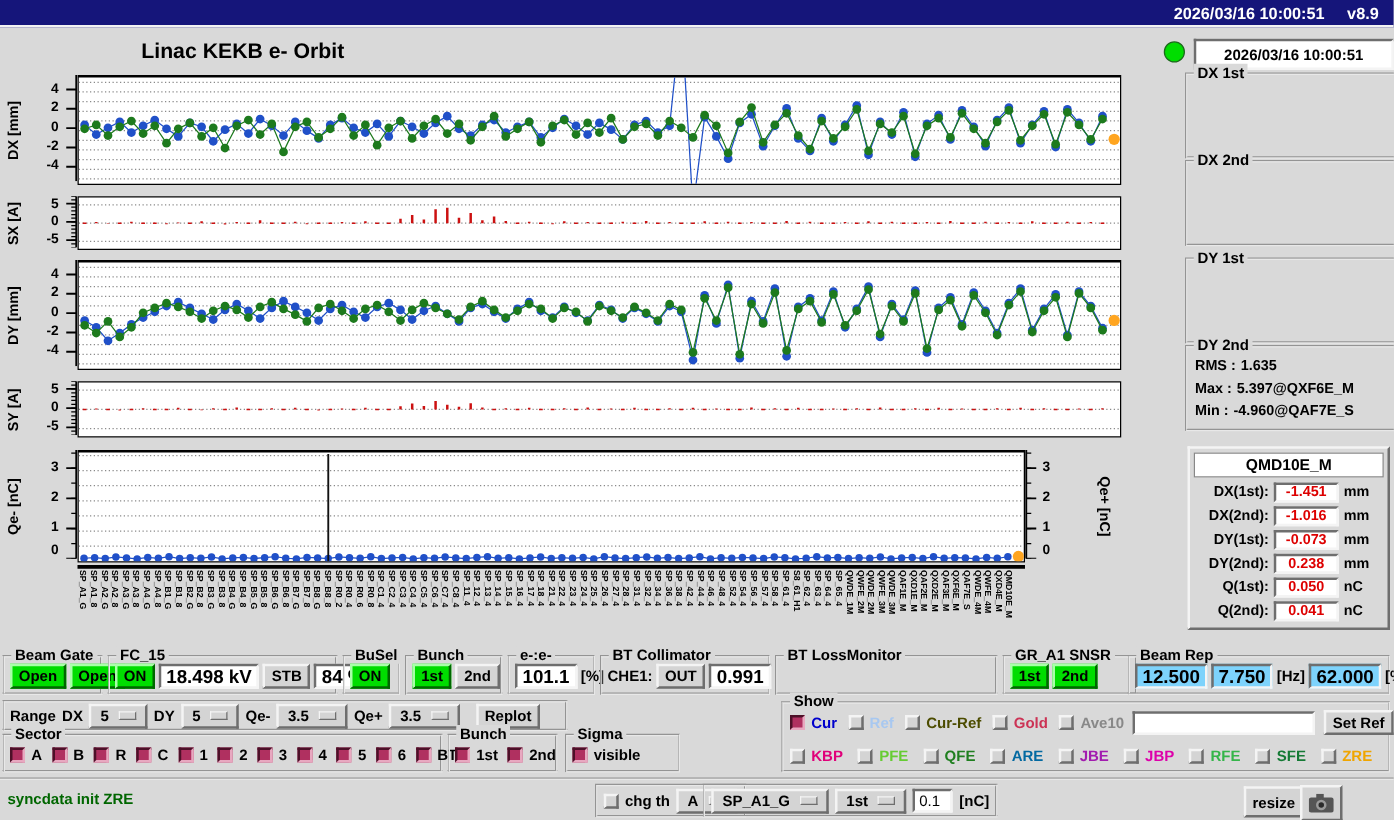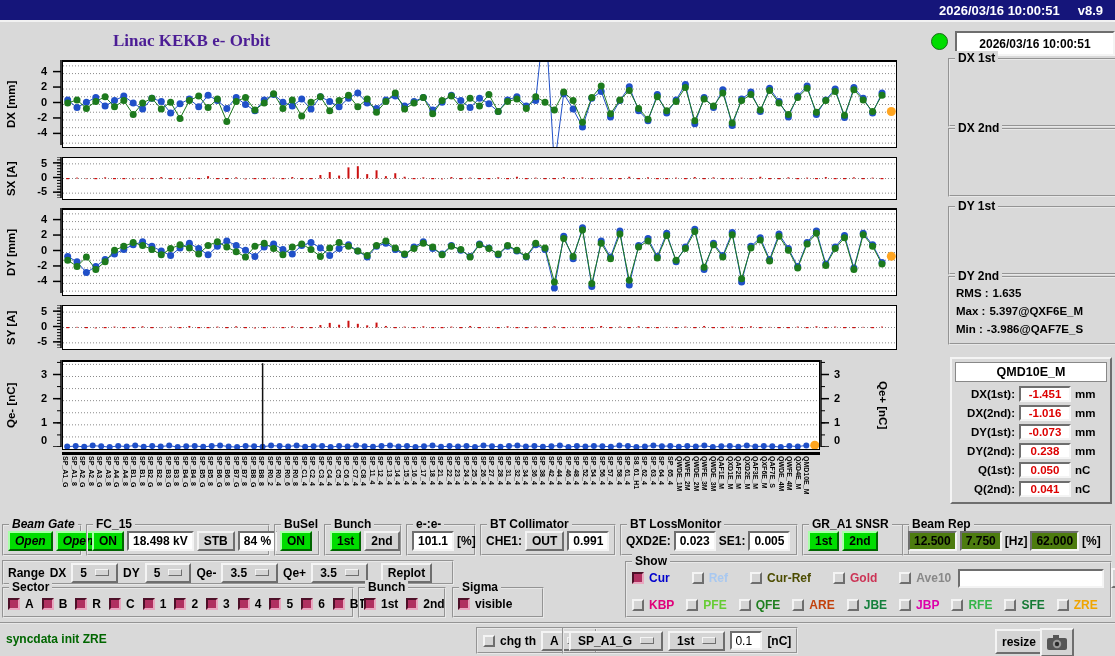--- a/index.html
+++ b/index.html
@@ -3,35 +3,35 @@
 <meta charset="utf-8">
 <style>
   html,body{margin:0;padding:0}
   body{width:1115px;height:656px;position:relative;overflow:hidden;
        background:#d9d9d9;font-family:"Liberation Sans",sans-serif;color:#000;}
   
   #topbar{position:absolute;left:0;top:0;width:1115px;height:22px;background:#15157a;
           color:#fff;font-weight:bold;font-size:13px;display:flex;align-items:center;
           justify-content:flex-end;box-sizing:border-box;padding-right:12px;gap:18px;
           border-bottom:2px solid #f2f2f2;}
-  #main-title{position:absolute;left:113px;top:31px;font-size:17px;font-weight:bold;color:#4c1d95;font-family:Liberation Serif, serif;}
+  #main-title{position:absolute;left:113px;top:31px;font-size:17px;font-weight:bold;color:#000000;}
   
   .raised{background:#d4d4d4;border:2px solid;border-color:#f4f4f4 #6e6e6e #6e6e6e #f4f4f4;}
   .sunken{background:#fff;border:2px solid;border-color:#6e6e6e #f4f4f4 #f4f4f4 #6e6e6e;}
   .grp{position:absolute;border:2px groove #e8e8e8;box-sizing:border-box;}
   .grptitle{position:absolute;top:-9px;left:5px;background:#d9d9d9;padding:0 3px;
             font-weight:bold;font-size:12px;white-space:nowrap;}
   .grprow{position:absolute;left:4px;right:4px;top:4px;bottom:2px;display:flex;
           align-items:center;gap:3px;}
   .btn{display:inline-flex;align-items:center;justify-content:center;height:20px;
        padding:0 5px;font-weight:bold;font-size:12px;box-sizing:border-box;white-space:nowrap;}
   .btn.green{background:#00dd00;border-color:#a8ffa8 #006600 #006600 #a8ffa8;}
   .vbox{display:inline-flex;align-items:center;justify-content:center;height:20px;
-        padding:0 4px;font-weight:bold;font-size:12px;box-sizing:border-box;white-space:nowrap;}
-  .vbox.pink{background:#4d7c0f;}
+        padding:0 4px;font-weight:bold;font-size:15px;box-sizing:border-box;white-space:nowrap;}
+  .vbox.pink{background:#7dd3fc;}
   .lbl{font-weight:bold;font-size:12px;white-space:nowrap;}
   .opt{display:inline-flex;align-items:center;gap:8px;height:20px;padding:0 7px;
        font-weight:bold;font-size:12px;box-sizing:border-box;white-space:nowrap;}
   .opt .dash{width:12px;height:5px;background:#d4d4d4;border:1px solid;
              border-color:#f4f4f4 #6e6e6e #6e6e6e #f4f4f4;}
   .cbitem{display:inline-flex;align-items:center;gap:5px;}
   .cb{width:12px;height:12px;box-sizing:border-box;background:#d4d4d4;border:2px solid;
       border-color:#f4f4f4 #6e6e6e #6e6e6e #f4f4f4;flex:0 0 auto;}
   .cb.checked{background:#b03060;border-color:#4d1028 #e8a8c0 #e8a8c0 #4d1028;}
   .cblbl{font-weight:bold;font-size:12px;white-space:nowrap;}
@@ -81,21 +81,21 @@
   #qmd-title{height:18px;display:flex;align-items:center;justify-content:center;background:#fff;
              border:1px solid #888;font-weight:bold;font-size:12.5px;margin-bottom:2px;}
   .qmdrow{display:flex;align-items:center;height:19px;gap:4px;}
   .qmdlbl{width:60px;text-align:right;font-weight:bold;font-size:11.5px;}
   .qmdval{width:52px;height:16px;background:#fff;border:2px solid;
           border-color:#6e6e6e #f4f4f4 #f4f4f4 #6e6e6e;box-sizing:border-box;
           display:flex;align-items:center;justify-content:center;
           color:#dd0000;font-weight:bold;font-size:11.5px;}
   .qmdunit{font-weight:bold;font-size:11.5px;}
   
-  #grp-beamgate{left:2px;top:524px;width:80px;height:32px;font-style:italic;}
+  #grp-beamgate{left:2px;top:524px;width:80px;height:32px;}
   #grp-fc15{left:86px;top:524px;width:184px;height:32px;}
   #grp-busel{left:274px;top:524px;width:46px;height:32px;}
   #grp-bunch{left:324px;top:524px;width:78px;height:32px;}
   #grp-ee{left:406px;top:524px;width:70px;height:32px;}
   #grp-btcol{left:480px;top:524px;width:136px;height:32px;}
   #grp-btloss{left:620px;top:524px;width:178px;height:32px;}
   #grp-gra1{left:802px;top:524px;width:108px;height:32px;}
   #grp-beamrep{left:902px;top:524px;width:210px;height:32px;}
   #range-bar{position:absolute;left:2px;top:560px;width:452px;height:25px;box-sizing:border-box;
              border:2px groove #e8e8e8;display:flex;align-items:center;gap:5px;padding:0 4px;}
@@ -1035,21 +1035,21 @@
     <span class="grptitle">DX 2nd</span>
   </div>
 <div class="grp statgrp" id="stat-2">
     <span class="grptitle">DY 1st</span>
   </div>
 <div class="grp statgrp" id="stat-3">
     <span class="grptitle">DY 2nd</span>
     <div style="padding-top:6px">
       <div class="statrow"><span>RMS :</span><span class="sv">1.635</span></div>
       <div class="statrow"><span>Max :</span><span class="sv">5.397@QXF6E_M</span></div>
-      <div class="statrow"><span>Min :</span><span class="sv">-3.986@QAF7E_S</span></div>
+      <div class="statrow"><span>Min :</span><span class="sv">-4.960@QAF7E_S</span></div>
     </div>
   </div>
 
 <div id="qmd-panel">
   <div id="qmd-title">QMD10E_M</div>
   <div id="qmd-rows">
       <div class="qmdrow">
         <span class="qmdlbl">DX(1st):</span>
         <span class="qmdval">-1.451</span>
         <span class="qmdunit">mm</span>
@@ -1121,26 +1121,20 @@
 <div class="grp" id="grp-btcol">
   <span class="grptitle">BT Collimator</span>
   <div class="grprow">
     <span class="lbl">CHE1:</span>
     <span class="btn raised">OUT</span>
     <span class="vbox sunken">0.991</span>
   </div>
 </div>
 <div class="grp" id="grp-btloss">
   <span class="grptitle">BT LossMonitor</span>
-  <div class="grprow">
-    <span class="lbl">QXD2E:</span>
-    <span class="vbox sunken">0.023</span>
-    <span class="lbl">SE1:</span>
-    <span class="vbox sunken">0.005</span>
-  </div>
 </div>
 <div class="grp" id="grp-gra1">
   <span class="grptitle">GR_A1 SNSR</span>
   <div class="grprow">
     <span class="btn green raised">1st</span>
     <span class="btn green raised">2nd</span>
   </div>
 </div>
 <div class="grp" id="grp-beamrep">
   <span class="grptitle">Beam Rep</span>
@@ -1246,21 +1240,21 @@
       <span class="cbitem">
         <span class="cb checked"></span>
         <span class="cblbl" style="color:#000">visible</span>
       </span>
     </div>
 </div>
 
 <div class="grp" id="grp-show">
   <span class="grptitle">Show</span>
   <div class="showrow">
-    <span id="show-row1-items" style="display:inline-flex;gap:22px;align-items:center">
+    <span id="show-row1-items" style="display:inline-flex;gap:9px;align-items:center">
         <span class="cbitem">
           <span class="cb checked"></span>
           <span class="cblbl" style="color:#0000cc">Cur</span>
         </span>
         <span class="cbitem">
           <span class="cb "></span>
           <span class="cblbl" style="color:#a8c8f0">Ref</span>
         </span>
         <span class="cbitem">
           <span class="cb "></span>
@@ -1287,25 +1281,25 @@
         <span class="cbitem">
           <span class="cb "></span>
           <span class="cblbl" style="color:#66cc33">PFE</span>
         </span>
         <span class="cbitem">
           <span class="cb "></span>
           <span class="cblbl" style="color:#1f7f1f">QFE</span>
         </span>
         <span class="cbitem">
           <span class="cb "></span>
-          <span class="cblbl" style="color:#c2410c">ARE</span>
+          <span class="cblbl" style="color:#0369a1">ARE</span>
         </span>
         <span class="cbitem">
           <span class="cb "></span>
-          <span class="cblbl" style="color:#15803d">JBE</span>
+          <span class="cblbl" style="color:#a21caf">JBE</span>
         </span>
         <span class="cbitem">
           <span class="cb "></span>
           <span class="cblbl" style="color:#dd00aa">JBP</span>
         </span>
         <span class="cbitem">
           <span class="cb "></span>
           <span class="cblbl" style="color:#35b54a">RFE</span>
         </span>
         <span class="cbitem">

